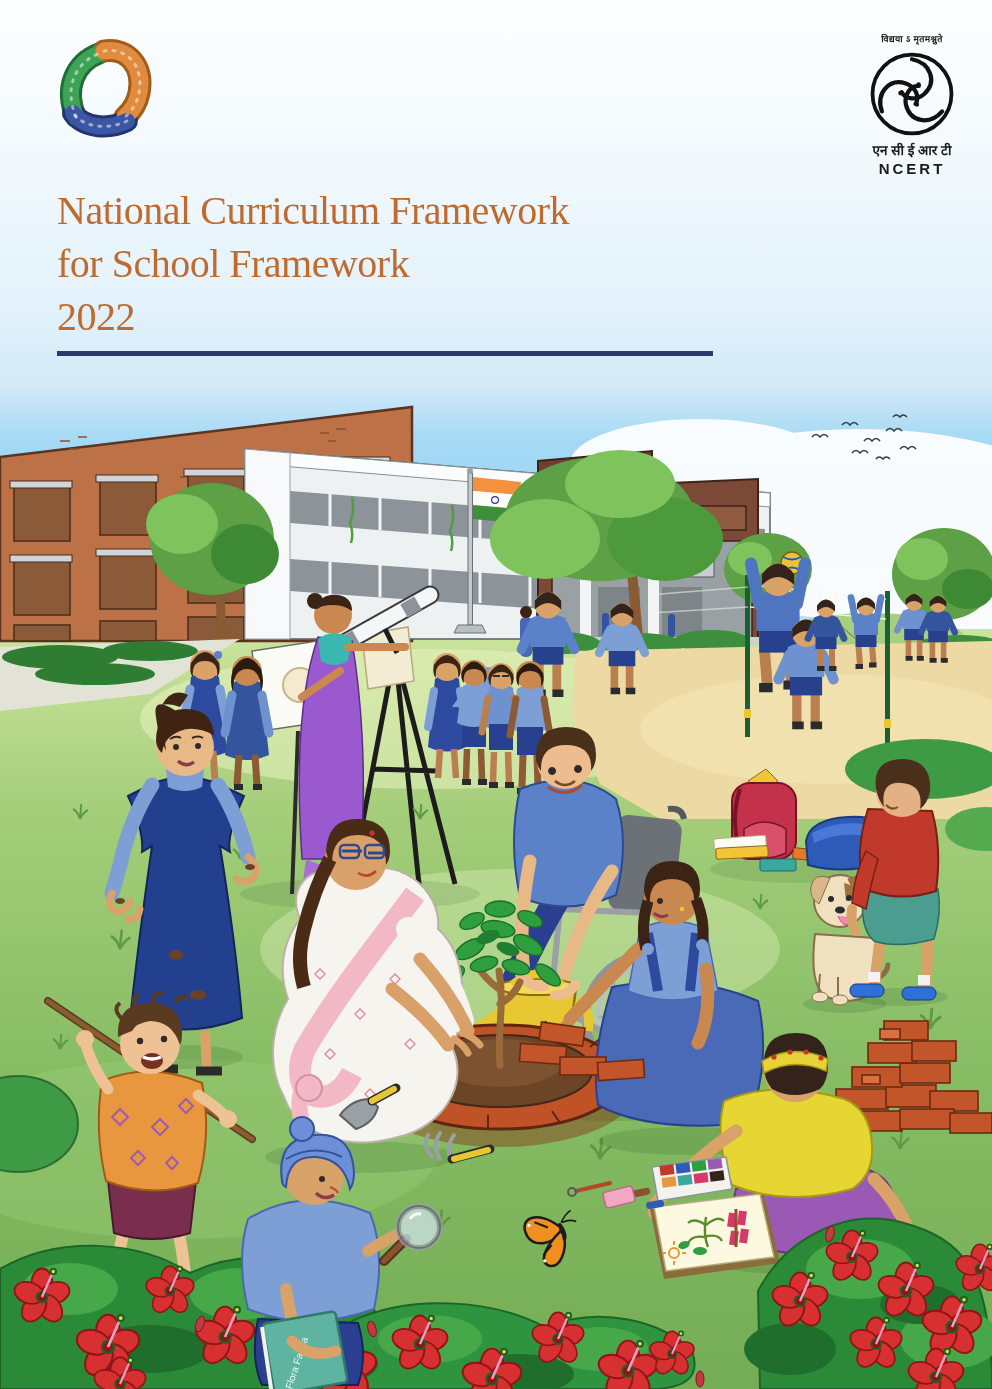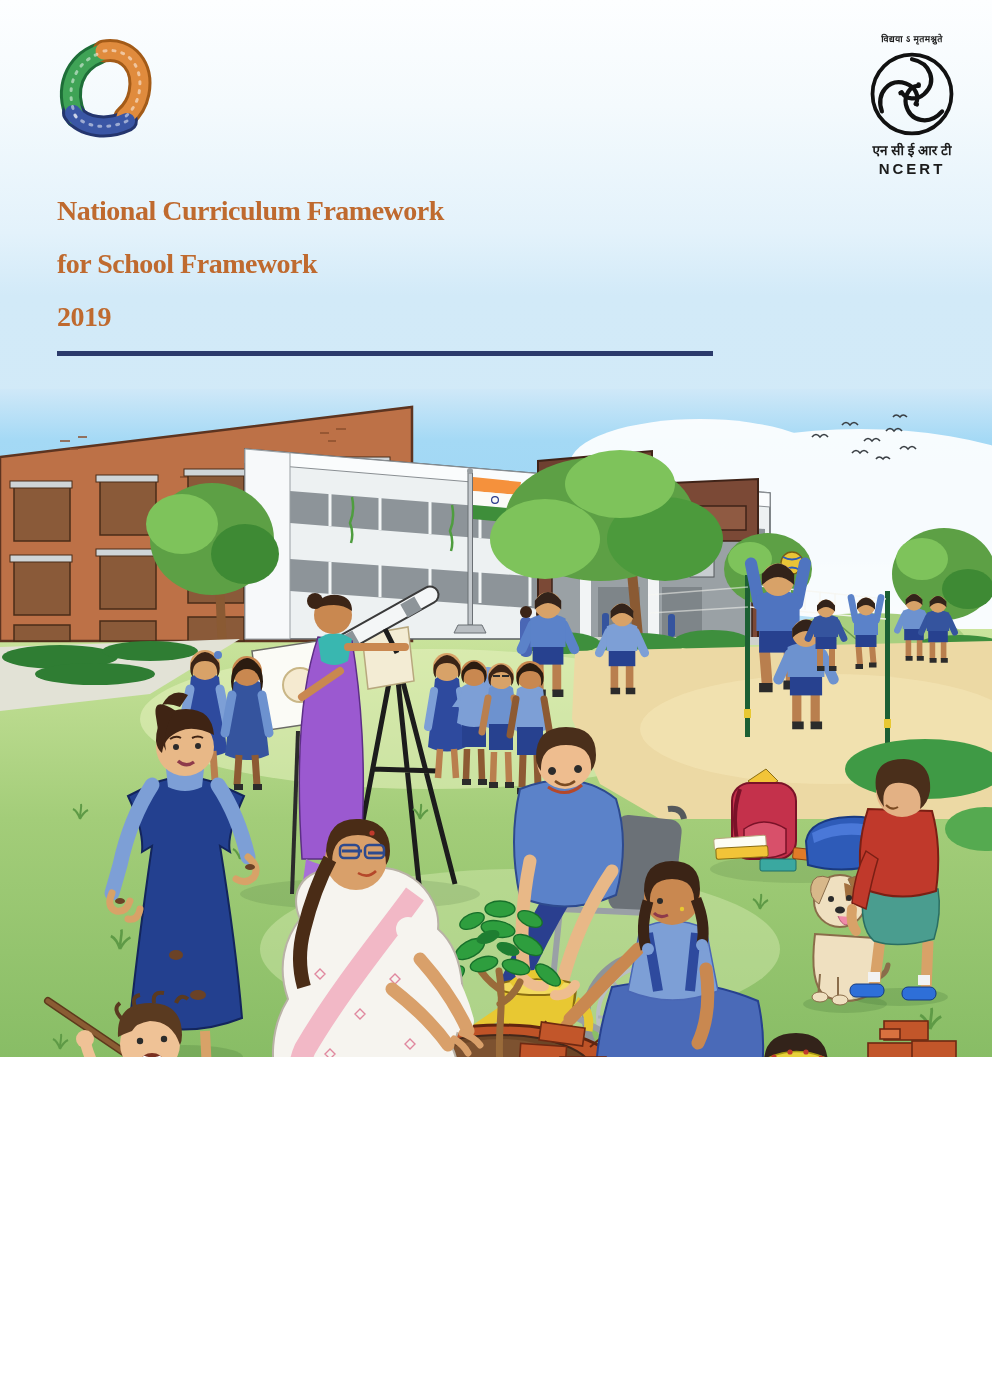--- a/index.html
+++ b/index.html
@@ -1,27 +1,27 @@
 <!DOCTYPE html>
 <html><head>
 <meta charset="utf-8">
 <style>
   html,body{margin:0;padding:0;background:#ffffff;}
-  .page{position:relative;width:992px;height:1057px;overflow:hidden;
+  .page{position:relative;width:992px;height:1389px;overflow:hidden;
         background:linear-gradient(180deg,#fdfeff 0%,#f4fafd 10%,#e3f2fb 22%,#d2eaf8 28%,#cfe8f8 100%);
         font-family:"Liberation Sans",sans-serif;}
   .ncf-logo{position:absolute;left:52px;top:34px;width:110px;height:118px;}
   .ncert-block{position:absolute;left:830px;top:32px;width:164px;text-align:center;color:#1b1b1b;}
   .ncert-motto{font-size:9px;font-weight:bold;letter-spacing:.4px;}
   .ncert-emblem{width:94px;height:94px;margin:2px auto 0;}
   .ncert-hindi{font-size:13.5px;font-weight:bold;margin-top:-4px;}
   .ncert-eng{font-size:15px;font-weight:800;letter-spacing:3px;margin-top:1px;}
   .title{position:absolute;left:57px;top:184px;width:760px;
-         font-family:"Liberation Serif",serif;font-weight:bold;
-         font-size:28px;line-height:53px;color:#bf6a2f;letter-spacing:-0.5px;}
+         font-family:"Liberation Serif",serif;font-weight:normal;
+         font-size:40px;line-height:53px;color:#bf6a2f;letter-spacing:-0.5px;}
   .divider{position:absolute;left:57px;top:351px;width:656px;height:5px;background:#2b3a6b;}
   .illus{position:absolute;left:0;top:389px;width:992px;height:1000px;}
 </style>
 </head>
 <body>
 
 <div class="page">
 
   <svg class="ncf-logo" viewBox="0 0 110 112" role="img" aria-label="NCF trefoil knot logo (green, orange and blue bands)">
     <g fill="none" stroke-linecap="round">
@@ -52,21 +52,21 @@
         <circle cx="57" cy="40" r="2.4" transform="rotate(240,50,50)"></circle>
       </g>
     </svg>
     <div class="ncert-hindi">एन सी ई आर टी</div>
     <div class="ncert-eng">NCERT</div>
   </div>
 
   <div class="title">
     <div>National Curriculum Framework</div>
     <div>for School Framework</div>
-    <div>2019</div>
+    <div>2022</div>
   </div>
   <div class="divider"></div>
 
   <svg class="illus" viewBox="0 0 992 1000" role="img" aria-label="School campus scene: a teacher and students plant a sapling in a circular brick planter; a boy using a wheelchair holds a yellow watering can; a teacher in a purple saree demonstrates a telescope to students; children play volleyball on a sandy court; a girl draws with crayons; a boy with a blue patka examines red hibiscus flowers with a magnifying glass beside a butterfly; a puppy sits near school bags; brick and white school buildings, the Indian flag, trees and birds in the background.">
     <defs>
       <linearGradient id="sky" x1="0" y1="0" x2="0" y2="1">
         <stop offset="0" stop-color="#cfe8f8"></stop>
           <stop offset=".12" stop-color="#a4d9f5"></stop>
         <stop offset=".35" stop-color="#9ed5f3"></stop>
           <stop offset=".75" stop-color="#d3edfb"></stop>

